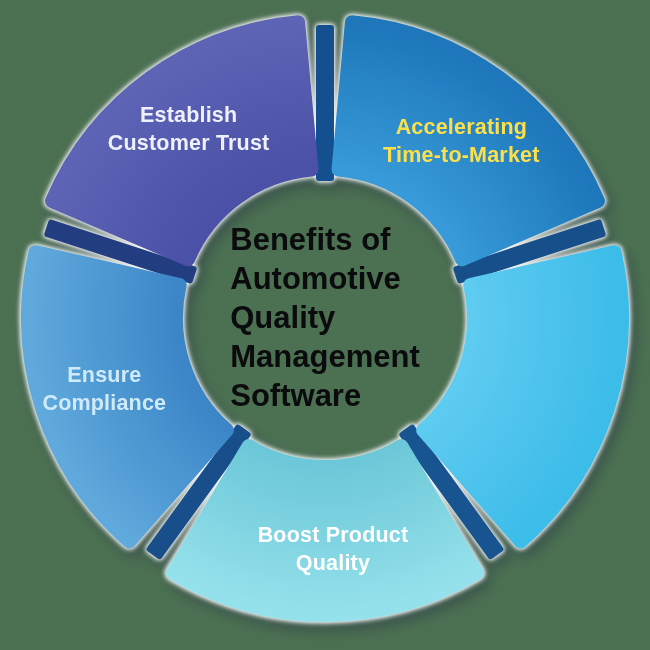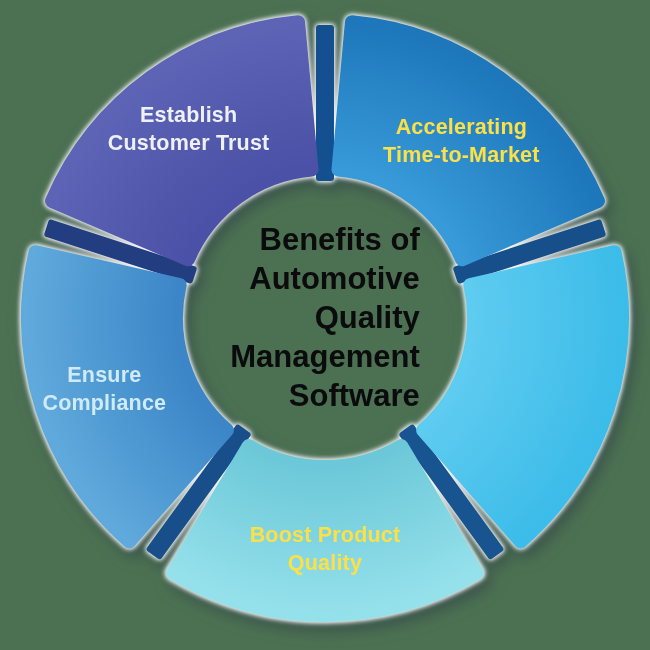--- a/index.html
+++ b/index.html
@@ -38,21 +38,21 @@
     text-align: center;
     font-size: 21.5px;
     font-weight: 700;
     line-height: 1.3;
     letter-spacing: 0.2px;
   }
   .center-title {
     position: absolute;
     transform: translate(-50%, -50%);
     white-space: pre-line;
-    text-align: right;
+    text-align: left;
     font-size: 31px;
     font-weight: 800;
     line-height: 1.26;
     letter-spacing: 0px;
   }
 </style>
 </head>
 <body style="background: rgb(76, 113, 82);">
 
 <div class="stage">
@@ -90,21 +90,21 @@
         <path d="M 351.92 22.22 A 297 297 0 0 1 597.98 201.00 L 461.95 259.30 A 149 149 0 0 0 338.50 169.61 Z" fill="url(#grad-0)" stroke="url(#grad-0)" stroke-width="14" stroke-linejoin="round"></path>
         <path d="M 614.62 252.20 A 297 297 0 0 1 520.63 541.47 L 423.14 430.11 A 149 149 0 0 0 470.30 284.99 Z" fill="url(#grad-1)" stroke="url(#grad-1)" stroke-width="14" stroke-linejoin="round"></path>
         <path d="M 477.08 573.11 A 297 297 0 0 1 172.92 573.11 L 248.71 445.99 A 149 149 0 0 0 401.29 445.99 Z" fill="url(#grad-2)" stroke="url(#grad-2)" stroke-width="14" stroke-linejoin="round"></path>
         <path d="M 129.37 541.47 A 297 297 0 0 1 35.38 252.20 L 179.70 284.99 A 149 149 0 0 0 226.86 430.11 Z" fill="url(#grad-3)" stroke="url(#grad-3)" stroke-width="14" stroke-linejoin="round"></path>
         <path d="M 52.02 201.00 A 297 297 0 0 1 298.08 22.22 L 311.50 169.61 A 149 149 0 0 0 188.05 259.30 Z" fill="url(#grad-4)" stroke="url(#grad-4)" stroke-width="14" stroke-linejoin="round"></path>
       </g>
   </svg>
   <div class="labels-layer" id="labels-layer">
       <div class="segment-label" style="left: 461.366px; top: 142px; color: #fde047;">Accelerating
 Time-to-Market</div>
-      <div class="segment-label" style="left: 325px; top: 550px; color: #fde047;">Boost Product
+      <div class="segment-label" style="left: 333px; top: 550px; color: #ffffff;">Boost Product
 Quality</div>
       <div class="segment-label" style="left: 104.355px; top: 389.692px; color: rgb(207, 234, 248);">Ensure
 Compliance</div>
       <div class="segment-label" style="left: 188.634px; top: 130.308px; color: rgb(238, 240, 251);">Establish
 Customer Trust</div>
     </div>
   <div class="center-title" id="center-title" style="color: rgb(11, 11, 13); left: 325px; top: 318px;">Benefits of
 Automotive
 Quality
 Management

